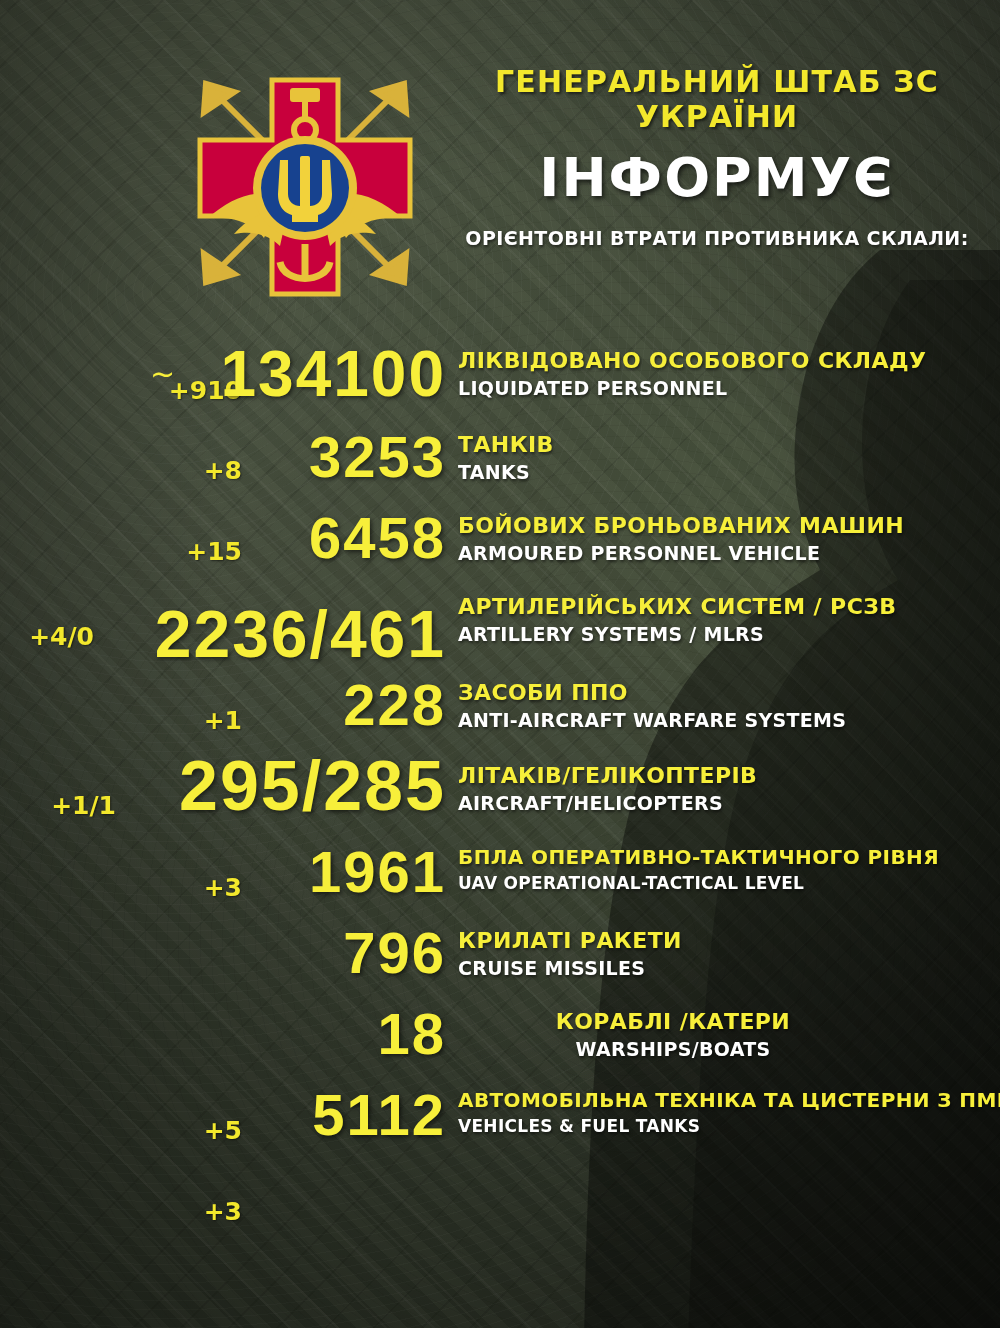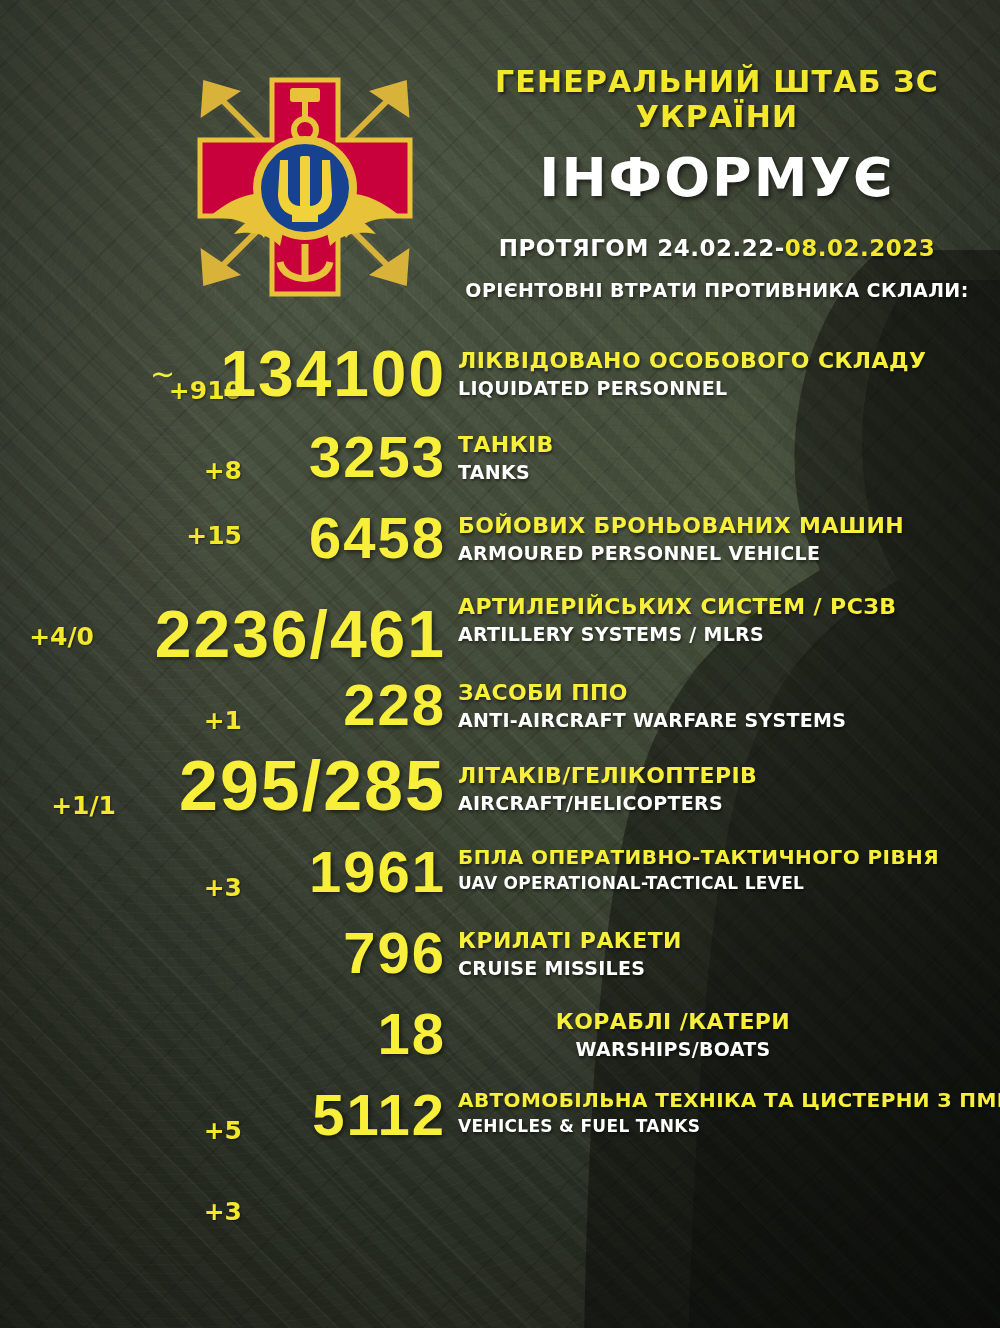--- a/index.html
+++ b/index.html
@@ -245,23 +245,20 @@
         <path d="M132,166 L158,166 L158,174 L132,174 Z"></path>
       </g>
 
       <path d="M145,196 L145,232" stroke="#E8C33A" stroke-width="7"></path>
       <path d="M120,214 C124,236 166,236 170,214" stroke="#E8C33A" stroke-width="7" fill="none"></path>
     </svg>
 
     <div class="header-text">
       <div class="title1">ГЕНЕРАЛЬНИЙ ШТАБ ЗС УКРАЇНИ</div>
       <div class="title2">ІНФОРМУЄ</div>
-      <div class="period">
-        <span class="white">ПРОТЯГОМ 24.02.22-</span><span class="yellow">08.02.2023</span>
-      </div>
       <div class="subtitle">ОРІЄНТОВНІ ВТРАТИ ПРОТИВНИКА СКЛАЛИ:</div>
     </div>
   </div>
 
   <div class="rows">
 
     <div class="row" style="height:88px;">
       <div class="delta" style="top:44px;">+910</div>
       <div class="num big" style="top:10px;">134100</div>
       <span class="tilde" style="left:150px; top:24px;">~</span>
@@ -274,21 +271,21 @@
     <div class="row">
       <div class="delta" style="top:36px;">+8</div>
       <div class="num" style="top:8px;">3253</div>
       <div class="labels" style="top:12px;">
         <div class="lab-ua">ТАНКІВ</div>
         <div class="lab-en">TANKS</div>
       </div>
     </div>
 
     <div class="row">
-      <div class="delta" style="top:20px;">+15</div>
+      <div class="delta" style="top:36px;">+15</div>
       <div class="num" style="top:8px;">6458</div>
       <div class="labels" style="top:12px;">
         <div class="lab-ua">БОЙОВИХ БРОНЬОВАНИХ МАШИН</div>
         <div class="lab-en">ARMOURED PERSONNEL VEHICLE</div>
       </div>
     </div>
 
     <div class="row" style="height:86px;">
       <div class="delta" style="top:40px; width:100px;">+4/0</div>
       <div class="num" style="top:21px; font-size:66px; line-height:62px;">2236/461</div>

